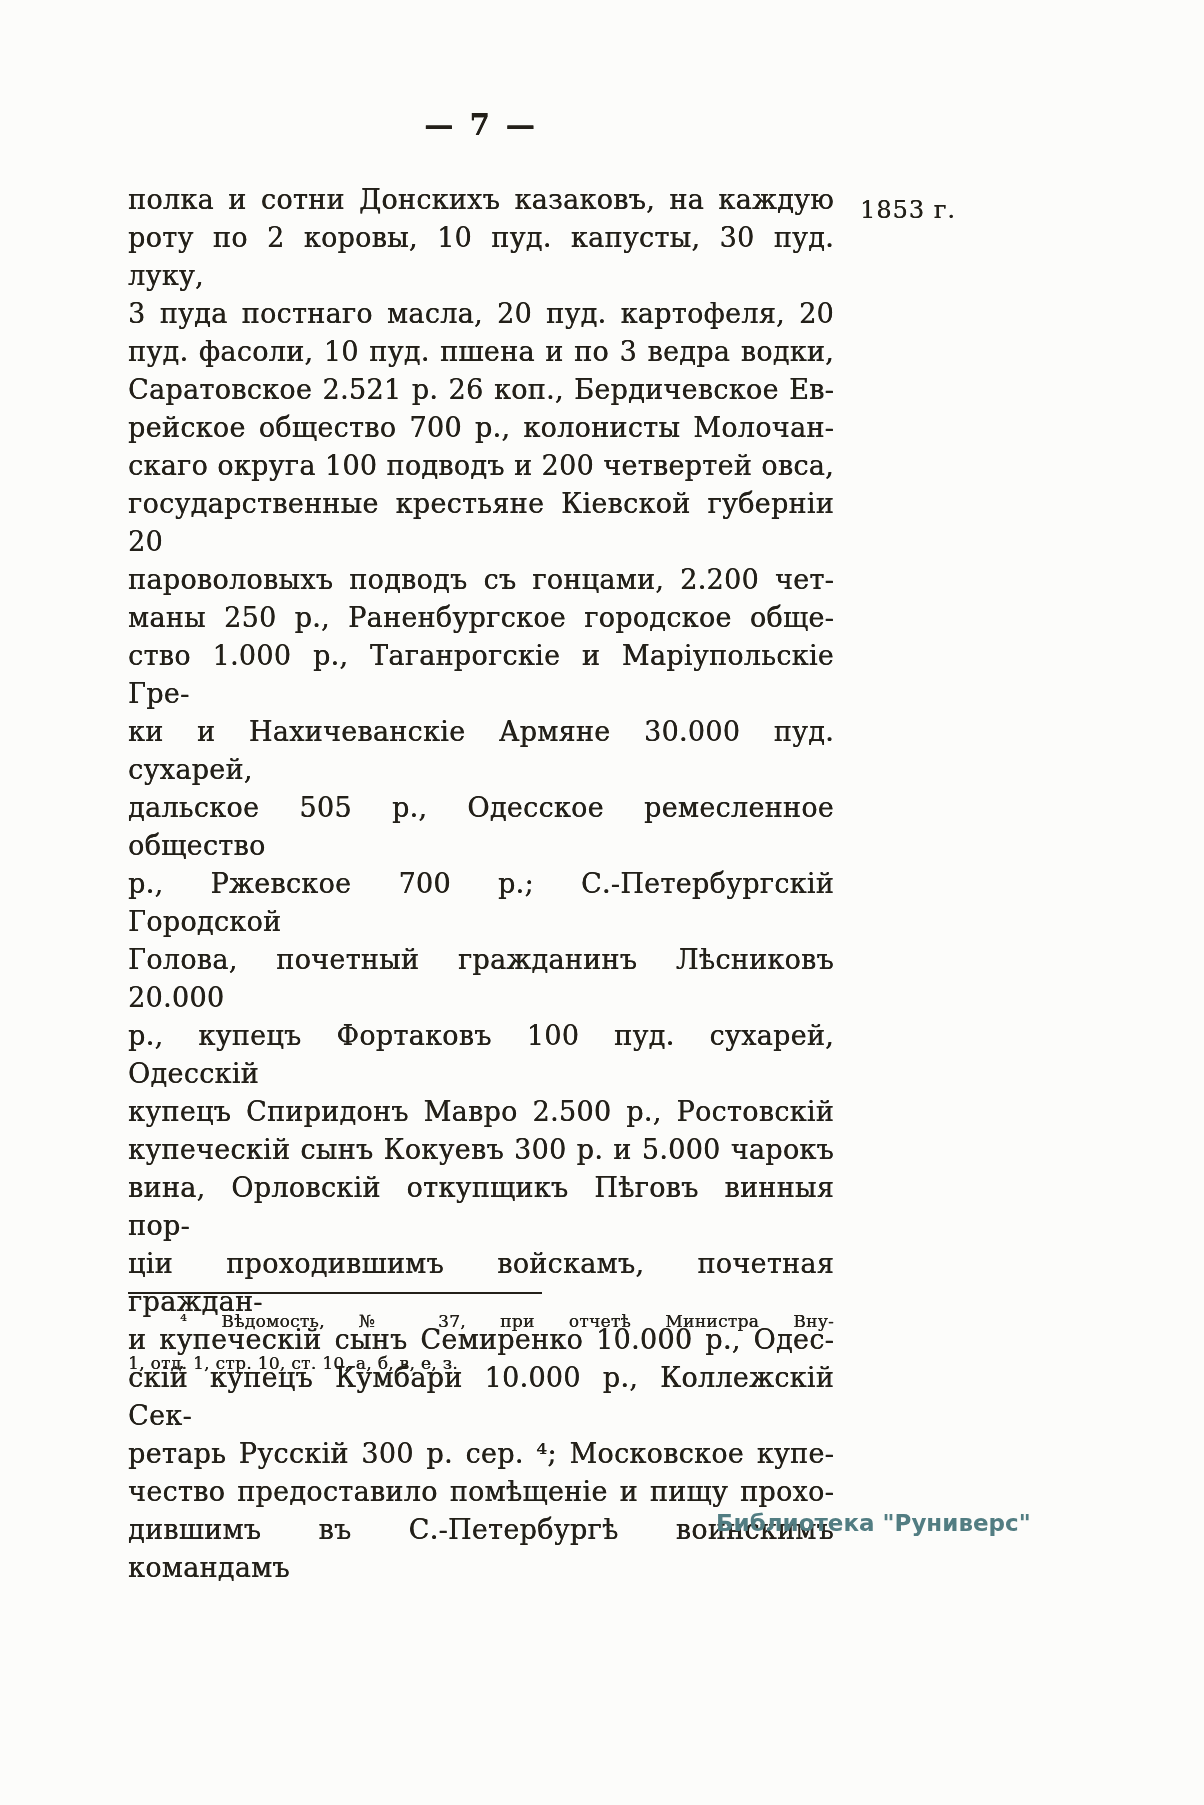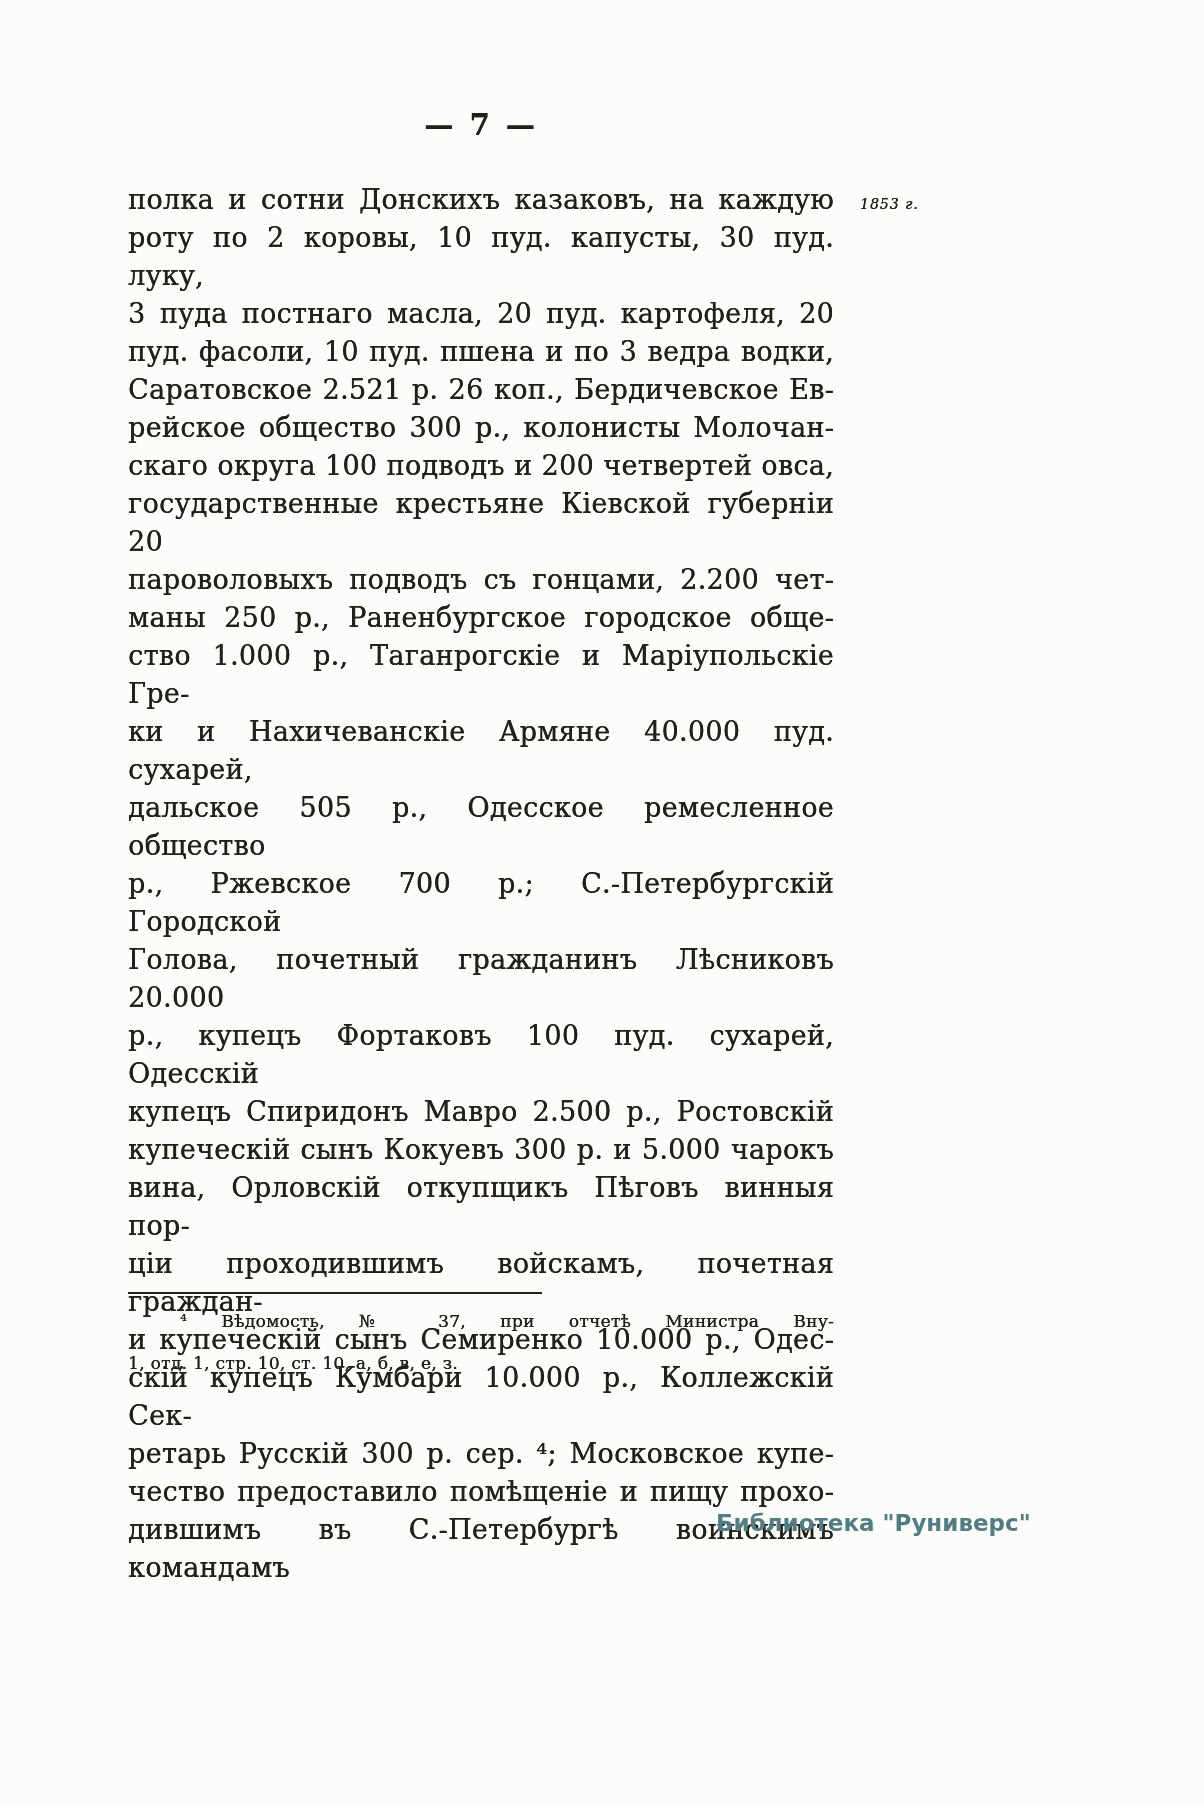--- a/index.html
+++ b/index.html
@@ -24,24 +24,23 @@
     font-size: 29px;
     font-weight: bold;
     letter-spacing: 3px;
     text-shadow: 0.3px 0 0 currentColor;
   }
 
   .margin-note {
     position: absolute;
     left: 860px;
     top: 196px;
-    font-size: 14px;
+    font-size: 24px;
     letter-spacing: 1px;
     text-shadow: 0.3px 0 0 currentColor;
-    font-style: italic;
   }
 
   .body-text {
     position: absolute;
     left: 128px;
     top: 181px;
     width: 706px;
     font-size: 27px;
     line-height: 38px;
     text-shadow: 0.35px 0 0 currentColor;
@@ -96,27 +95,27 @@
   <div class="page-number">— 7 —</div>
 
   <div class="margin-note">1853 г.</div>
 
   <div class="body-text">
       <div class="line">полка и сотни Донскихъ казаковъ, на каждую</div>
       <div class="line">роту по 2 коровы, 10 пуд. капусты, 30 пуд. луку,</div>
       <div class="line">3 пуда постнаго масла, 20 пуд. картофеля, 20</div>
       <div class="line">пуд. фасоли, 10 пуд. пшена и по 3 ведра водки,</div>
       <div class="line">Саратовское 2.521 р. 26 коп., Бердичевское Ев-</div>
-      <div class="line">рейское общество 300 р., колонисты Молочан-</div>
+      <div class="line">рейское общество 700 р., колонисты Молочан-</div>
       <div class="line">скаго округа 100 подводъ и 200 четвертей овса,</div>
       <div class="line">государственные крестьяне Кіевской губерніи 20</div>
       <div class="line">пароволовыхъ подводъ съ гонцами, 2.200 чет-</div>
       <div class="line">маны 250 р., Раненбургское городское обще-</div>
       <div class="line">ство 1.000 р., Таганрогскіе и Маріупольскіе Гре-</div>
-      <div class="line">ки и Нахичеванскіе Армяне 40.000 пуд. сухарей,</div>
+      <div class="line">ки и Нахичеванскіе Армяне 30.000 пуд. сухарей,</div>
       <div class="line">дальское 505 р., Одесское ремесленное общество</div>
       <div class="line">р., Ржевское 700 р.; С.-Петербургскій Городской</div>
       <div class="line">Голова, почетный гражданинъ Лѣсниковъ 20.000</div>
       <div class="line">р., купецъ Фортаковъ 100 пуд. сухарей, Одесскій</div>
       <div class="line">купецъ Спиридонъ Мавро 2.500 р., Ростовскій</div>
       <div class="line">купеческій сынъ Кокуевъ 300 р. и 5.000 чарокъ</div>
       <div class="line">вина, Орловскій откупщикъ Пѣговъ винныя пор-</div>
       <div class="line">ціи проходившимъ войскамъ, почетная граждан-</div>
       <div class="line">и купеческій сынъ Семиренко 10.000 р., Одес-</div>
       <div class="line">скій купецъ Кумбари 10.000 р., Коллежскій Сек-</div>

